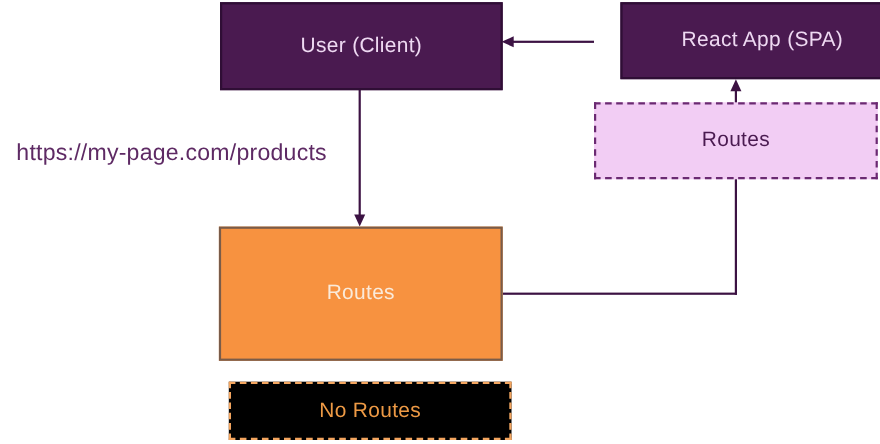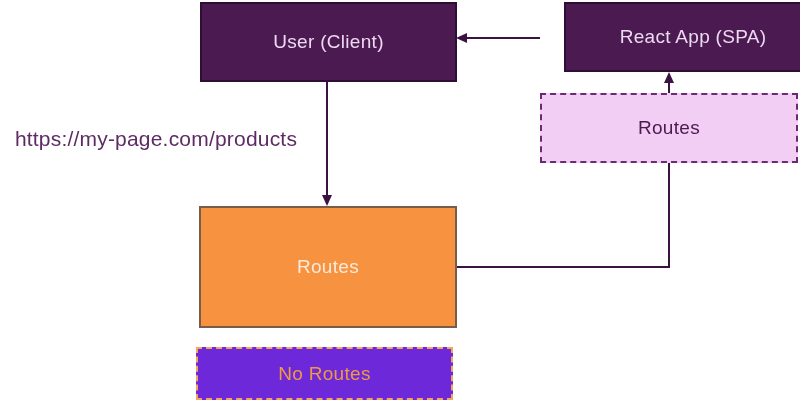--- a/index.html
+++ b/index.html
@@ -44,22 +44,22 @@
     z-index: 2;
   }
   .node-server {
     left: 199px; top: 206px; width: 258px; height: 122px;
     background: #f79240;
     border: 2px solid #7a5c49;
     color: #faeada;
     z-index: 3;
   }
   .node-noroutes {
-    left: 196px; top: 347px; width: 257px; height: 53px;
-    background: #6d28d9;
+    left: 208px; top: 347px; width: 257px; height: 53px;
+    background: #000000;
     border: 2px dashed #f3a55f;
     color: #ee9a45;
     z-index: 3;
     align-items: center;
   }
   .url-label {
     position: absolute;
     left: 10px; top: 127px; width: 292px;
     text-align: center;
     font-size: 21px;

